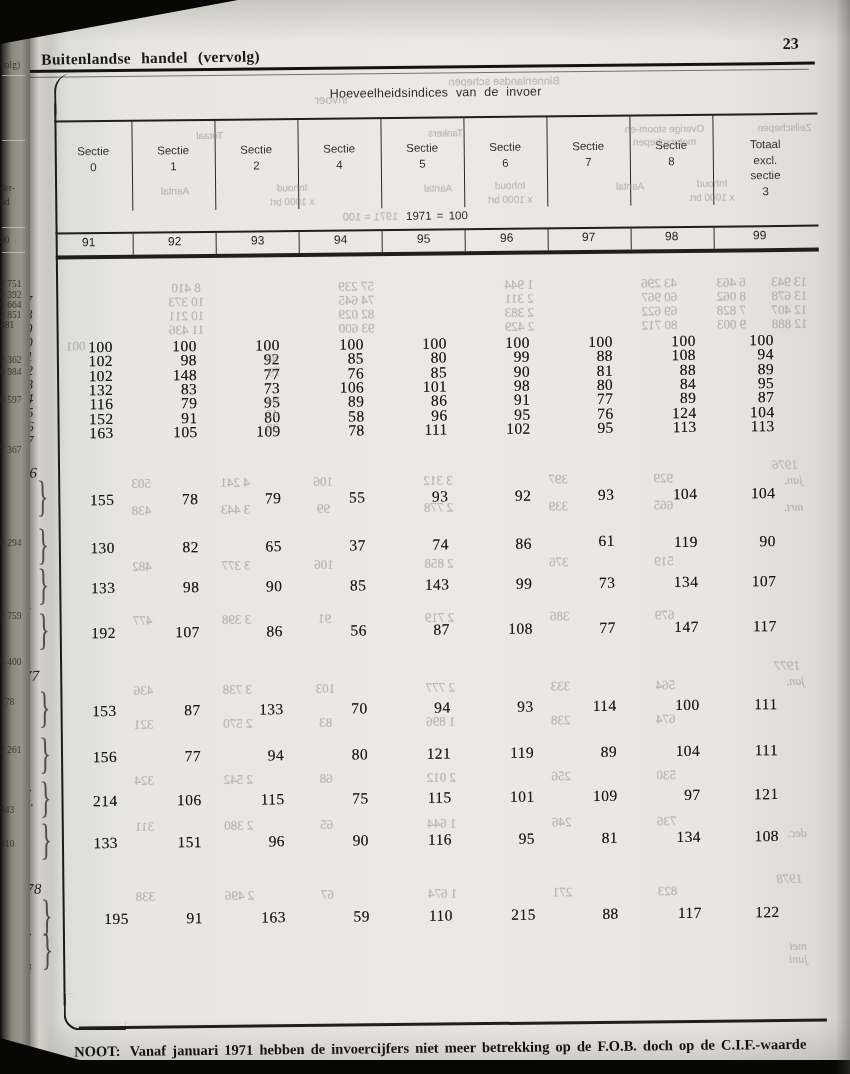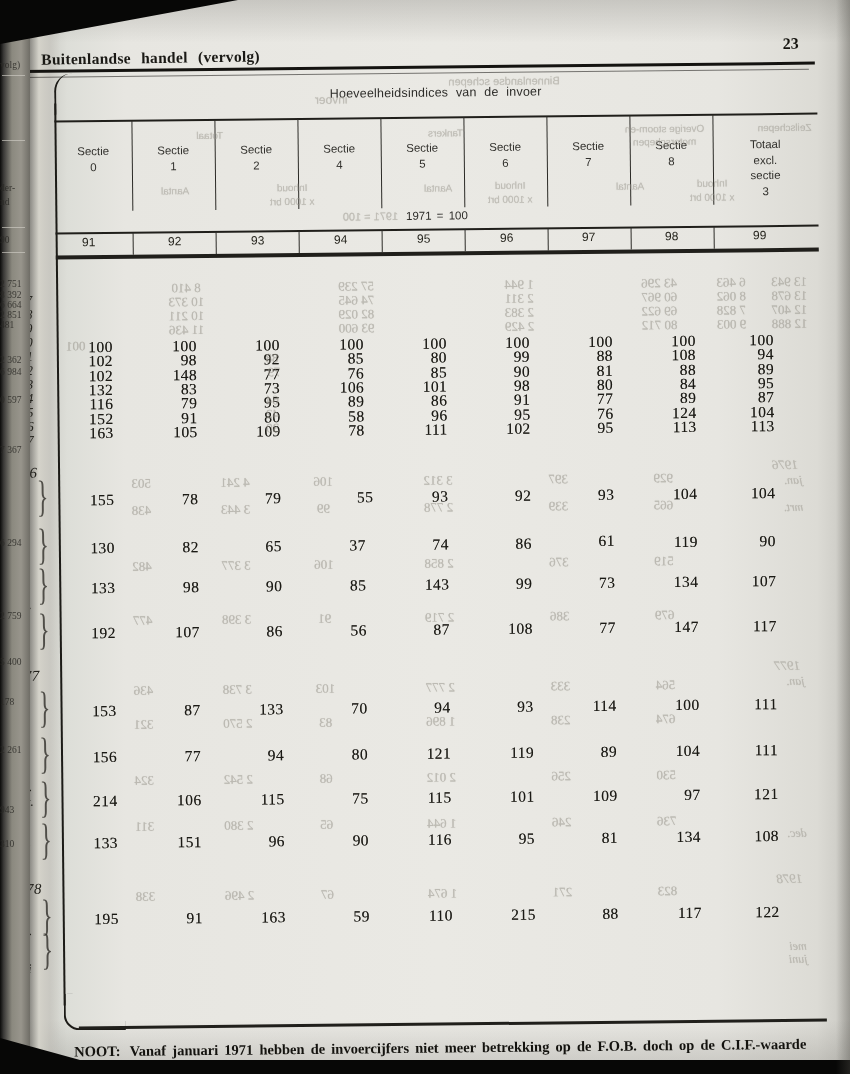--- a/index.html
+++ b/index.html
@@ -230,21 +230,21 @@
         <div class="v" style="left: 654px; top: 421px;">113</div>
         <div class="v" style="left: 732px; top: 421px;">113</div>
         <div class="yl" style="top: 461px;">1976</div>
         <div class="ml" style="top: 477px;">jan.</div>
         <div class="ml" style="top: 490px;">feb.</div>
         <div class="ml" style="top: 504px;">mrt.</div>
         <div class="brace" style="top: 473px;">}</div>
         <div class="v" style="left: 71px; top: 488px;">155</div>
         <div class="v" style="left: 155px; top: 488px;">78</div>
         <div class="v" style="left: 238px; top: 488px;">79</div>
-        <div class="v" style="left: 330px; top: 488px;">55</div>
+        <div class="v" style="left: 322px; top: 488px;">55</div>
         <div class="v" style="left: 405px; top: 488px;">93</div>
         <div class="v" style="left: 488px; top: 488px;">92</div>
         <div class="v" style="left: 571px; top: 488px;">93</div>
         <div class="v" style="left: 654px; top: 488px;">104</div>
         <div class="v" style="left: 732px; top: 488px;">104</div>
         <div class="ml" style="top: 527px;">apr.</div>
         <div class="ml" style="top: 540px;">mei</div>
         <div class="ml" style="top: 554px;">juni</div>
         <div class="brace" style="top: 521px;">}</div>
         <div class="v" style="left: 71px; top: 536px; font-family: Liberation Serif, serif;">130</div>
@@ -333,21 +333,21 @@
         <div class="v" style="left: 405px; top: 831px;">116</div>
         <div class="v" style="left: 488px; top: 831px;">95</div>
         <div class="v" style="left: 571px; top: 831px;">81</div>
         <div class="v" style="left: 654px; top: 831px;">134</div>
         <div class="v" style="left: 732px; top: 831px;">108</div>
         <div class="yl" style="top: 877px;">1978</div>
         <div class="ml" style="top: 893px;">jan.</div>
         <div class="ml" style="top: 906px;">feb.</div>
         <div class="ml" style="top: 919px;">mrt.</div>
         <div class="brace" style="top: 892px;">}</div>
-        <div class="v" style="left: 71px; top: 907px;">195</div>
+        <div class="v" style="left: 57px; top: 907px; padding-left: 24px;">195</div>
         <div class="v" style="left: 155px; top: 907px;">91</div>
         <div class="v" style="left: 238px; top: 907px;">163</div>
         <div class="v" style="left: 322px; top: 907px;">59</div>
         <div class="v" style="left: 405px; top: 907px;">110</div>
         <div class="v" style="left: 488px; top: 907px;">215</div>
         <div class="v" style="left: 571px; top: 907px;">88</div>
         <div class="v" style="left: 654px; top: 907px;">117</div>
         <div class="v" style="left: 732px; top: 907px;">122</div>
         <div class="ml" style="top: 931px;">apr.</div>
         <div class="ml" style="top: 945px;">mei</div>

